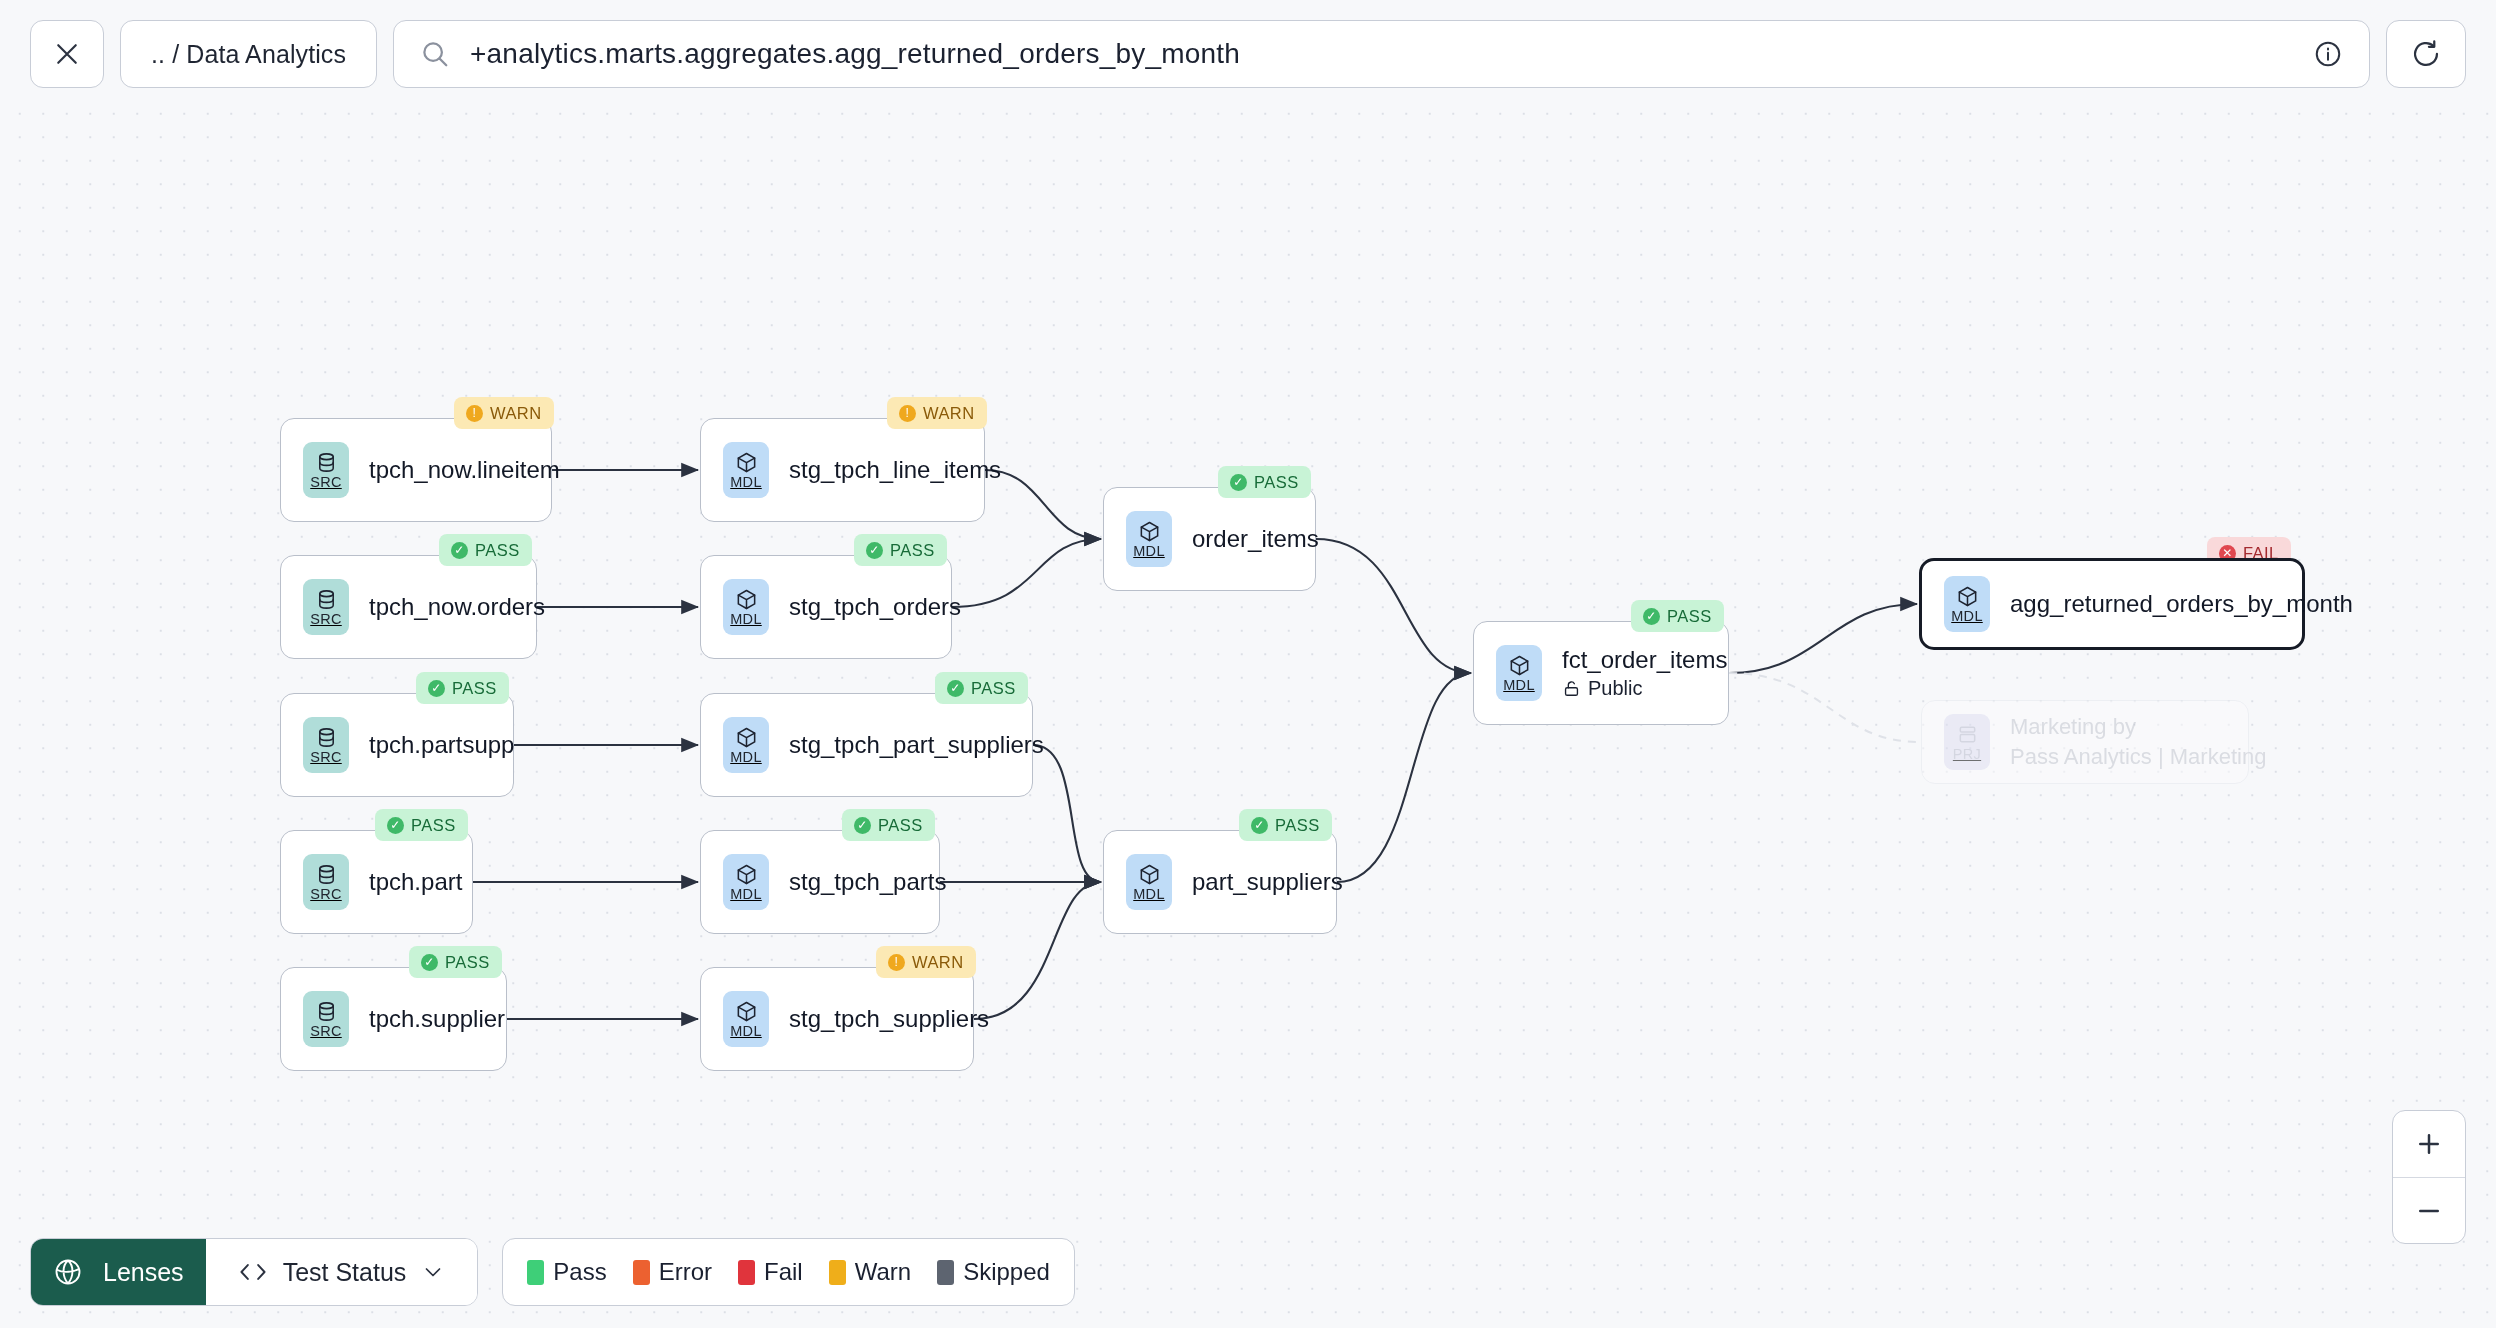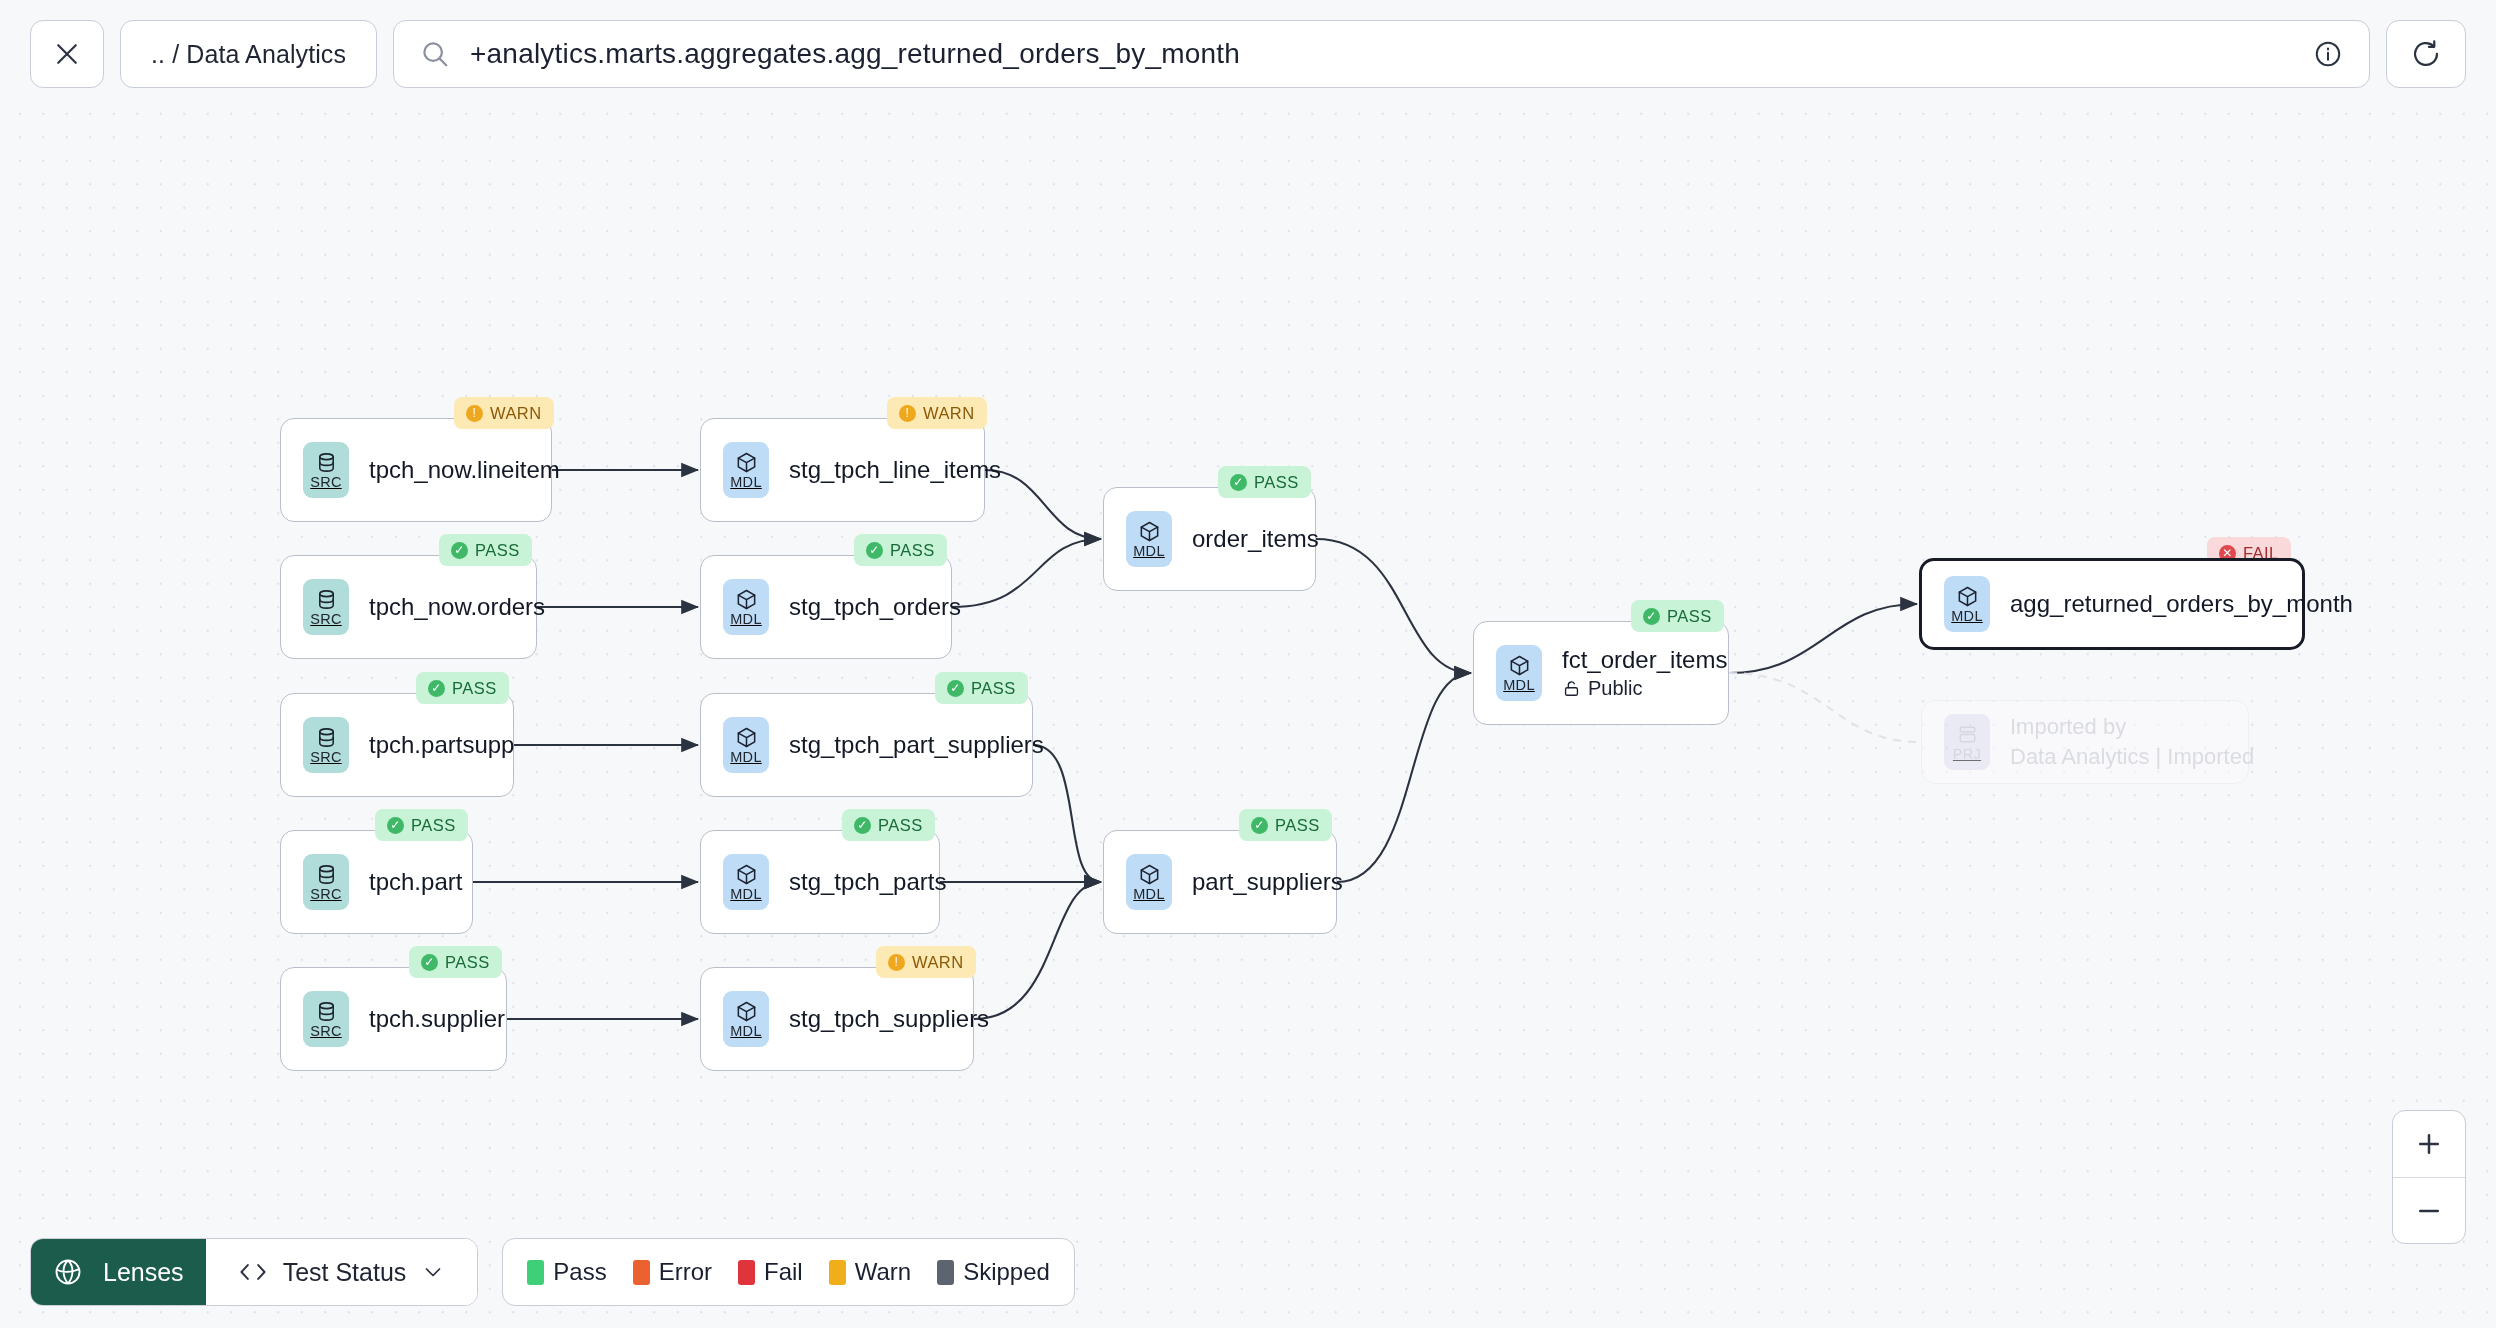--- a/index.html
+++ b/index.html
@@ -571,23 +571,23 @@
       </div>
       <div class="node ghost" style="left: 1921px; top: 700px; width: 328px; height: 84px;">
         <div class="node-badge-box prj">
           <svg width="23" height="23" viewBox="0 0 24 24" fill="none" stroke="#b9bbce" stroke-width="1.6" stroke-linecap="round" stroke-linejoin="round">
             <rect x="4.5" y="4.5" width="15" height="5" rx="1.4"></rect>
             <rect x="4.5" y="12" width="15" height="7.5" rx="1.4"></rect>
           </svg>
           <span class="bk-label">PRJ</span>
         </div>
         <div class="node-text">
-          <div class="node-title">Imported by</div>
+          <div class="node-title">Marketing by</div>
           <div class="node-sub">
-            <span>Data Analytics | Imported</span>
+            <span>Pass Analytics | Marketing</span>
           </div>
         </div>
       </div>
     </div>
 
   <div id="bottombar">
 
     <div id="lenses-group">
       <div id="lenses-btn">
         <svg class="icon-svg" width="30" height="30" viewBox="0 0 24 24" fill="none" stroke="#ffffff" stroke-width="1.5">

